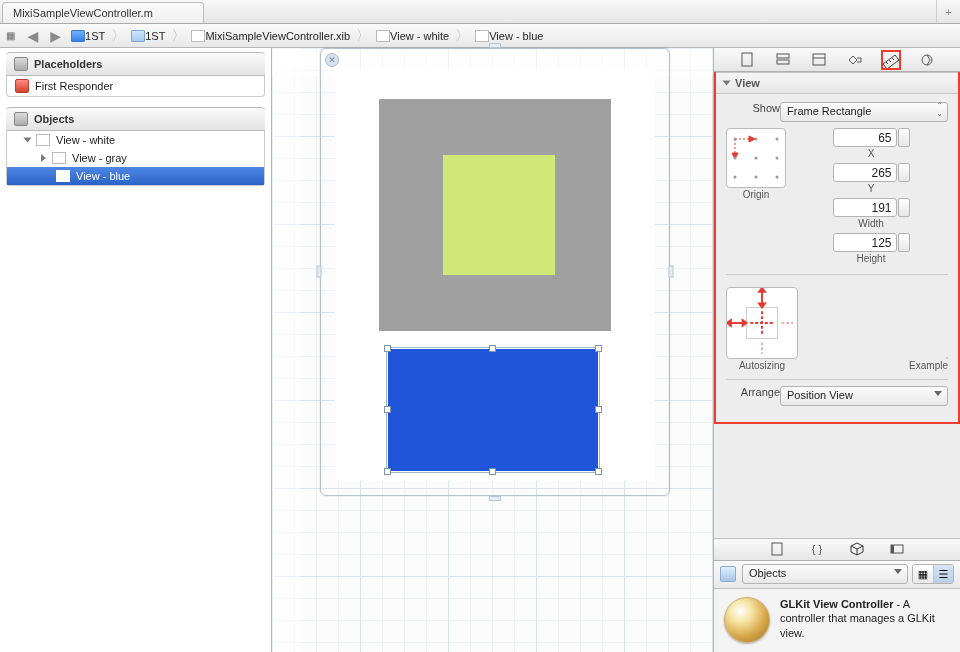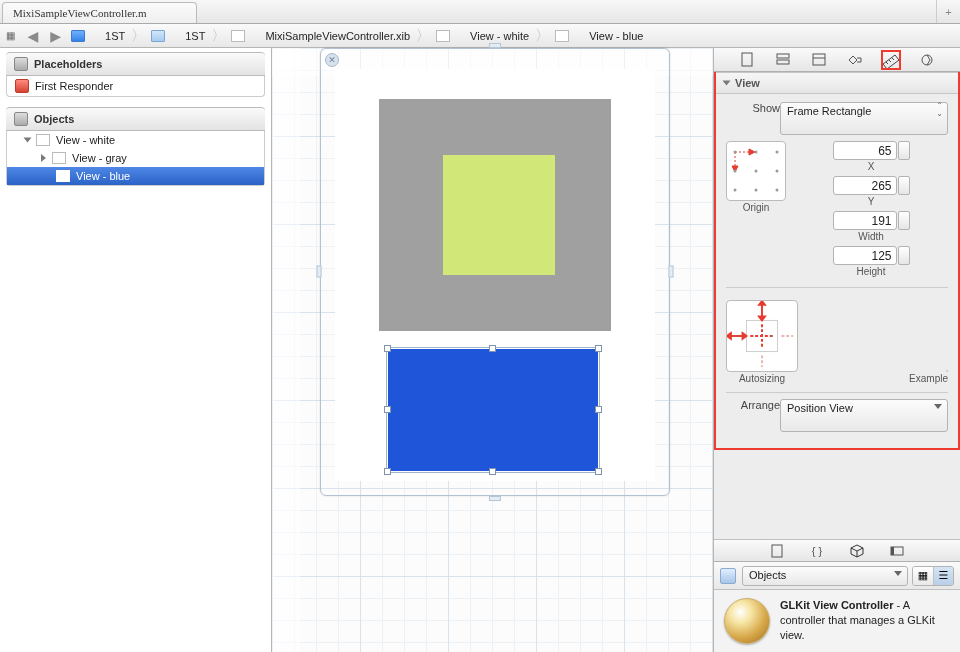--- a/index.html
+++ b/index.html
@@ -1,24 +1,24 @@
 <!DOCTYPE html>
 <html><head>
 <meta charset="utf-8">
 <style>
 * { box-sizing: border-box; margin: 0; padding: 0; font-family: "Lucida Grande", "Helvetica Neue", sans-serif; font-size: 11px; }
 body { background: #ededed; overflow: hidden; width: 960px; height: 652px; position: relative; }
 
 .tab-bar { height: 24px; background: linear-gradient(#f7f7f7,#e6e6e6); border-bottom: 1px solid #aaa; display: flex; align-items: stretch; }
-.file-tab { background: linear-gradient(#fbfbfb,#efefef); border: 1px solid #bbb; border-bottom: none; border-radius: 4px 4px 0 0; padding: 4px 50px 4px 10px; margin-top: 2px; margin-left: 2px; font-size: 11px; color: #333; font-family: Liberation Serif, serif; }
+.file-tab { background: linear-gradient(#fbfbfb,#efefef); border: 1px solid #bbb; border-bottom: none; border-radius: 4px 4px 0 0; padding: 4px 50px 4px 10px; margin-top: 2px; margin-left: 2px; font-size: 11px; color: #333; }
 .plus-tab { margin-left: auto; border-left: 1px solid #ccc; width: 24px; display:flex;align-items:center;justify-content:center;color:#888; }
 
 .jump-bar { height: 24px; background: linear-gradient(#fafafa,#e8e8e8); border-bottom:1px solid #b5b5b5; display:flex; align-items:center; padding: 0 6px; color:#333; }
 .jump-bar .nav-btn { color:#8a8a8a; padding: 0 6px; font-size: 14px; }
-.jump-bar .crumb { display:flex; align-items:flex-end; gap:20px; padding: 0 4px; color: #1f1f1f; }
+.jump-bar .crumb { display:flex; align-items:flex-end; gap:0; padding: 0 4px; color: #1f1f1f; }
 .jump-bar .sep { color:#bbb; padding: 0 2px; font-size: 14px; }
 .jb-icon { width: 14px; height: 12px; display:inline-block; }
 .jb-icon.blue { background: linear-gradient(#76b6ff,#2f7de6); border-radius:2px; box-shadow: inset 0 0 0 1px #3d79d1; }
 .jb-icon.folder { background: linear-gradient(#cfe6fa,#a7cbef); border-radius: 1px; border: 1px solid #7aa5d4; }
 .jb-icon.view { background: #fff; border: 1px solid #bbb; }
 
 .main { display:flex; height: calc(652px - 48px); }
 
 .left-panel { width: 272px; background: #fff; border-right:1px solid #b5b5b5; display:flex; flex-direction:column; }
 .group-header { background: linear-gradient(#fafafa,#e3e3e3); border: 1px solid #bbb; border-left:none; border-right:none; border-radius: 4px 4px 0 0; margin: 4px 6px 0 6px; padding: 4px 8px; font-weight: bold; display:flex; align-items:center; gap:6px; color:#333;}
@@ -61,21 +61,21 @@
 .right-area { width: 247px; display:flex; flex-direction:column; border-left:1px solid #b5b5b5; background:#ededed; }
 .inspector-tabs { height:24px; display:flex; justify-content:center; gap:18px; align-items:center; background: linear-gradient(#fafafa,#e6e6e6); border-bottom:1px solid #b0b0b0; }
 .itab { width:18px; height:18px; display:flex; align-items:center; justify-content:center; color:#555; }
 .itab.active { outline: 2px solid #ef3b2f; outline-offset: -1px; }
 .red-frame { border:2px solid #ef3b2f; border-top:none; padding-bottom:2px; }
 .section-head { background: linear-gradient(#f6f6f6,#e6e6e6); padding:4px 8px; font-weight:bold; color:#555; border-top:1px solid #c6c6c6; border-bottom:1px solid #c6c6c6; display:flex;align-items:center;gap:6px;}
 .section-head .tri { width:0;height:0;border-left:5px solid #7a7a7a;border-top:4px solid transparent;border-bottom:4px solid transparent; transform:rotate(90deg); }
 .section-body { padding: 8px 10px; background:#ededed; position: relative; }
 .form-row { display:flex; align-items:flex-start; margin-bottom:6px; }
 .form-row .label-right { width:54px; text-align:right; color:#444; }
-.select { flex:1; height:33px; background: linear-gradient(#fcfcfc,#e8e8e8); border:1px solid #b3b3b3; border-radius:3px; padding: 2px 18px 2px 6px; color:#222; position:relative; }
+.select { flex:1; height:20px; background: linear-gradient(#fcfcfc,#e8e8e8); border:1px solid #b3b3b3; border-radius:3px; padding: 2px 18px 2px 6px; color:#222; position:relative; }
 .select::after { content:""; position:absolute; right:5px; top:4px; width:0;height:0; border-left:4px solid transparent;border-right:4px solid transparent;border-top:5px solid #666;}
 .select.updown::after { border:none; }
 .select.updown::before { content:"⌃\A⌄"; white-space: pre; position:absolute; right:4px; top:-1px; font-size:8px; color:#666; line-height:8px;}
 .origin-box { width:60px; height:60px; border:1px solid #bbb; background:#fff; border-radius: 4px; }
 .num-input { width:64px; height:19px; background:#fff; border:1px solid #b3b3b3; border-radius:3px; text-align:right; padding: 2px 4px; color:#222; font-size:12px; }
 .stepper { width:12px; height:19px; border:1px solid #b3b3b3; border-radius:2px; background:linear-gradient(#fff,#e6e6e6); margin-left:1px; }
 .field-col { display:flex; flex-direction:column; align-items:center;}
 .field-col input { }
 .sublabel { text-align:center; color:#555; font-size:10px; margin-top: 1px;}
 .twin { display:flex; gap:4px;flex-direction:column; }

